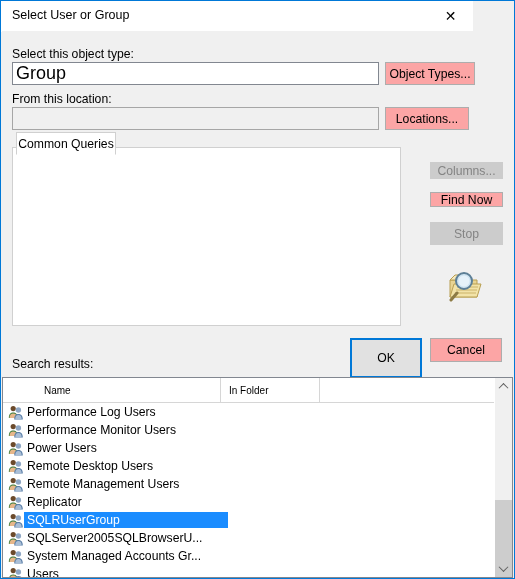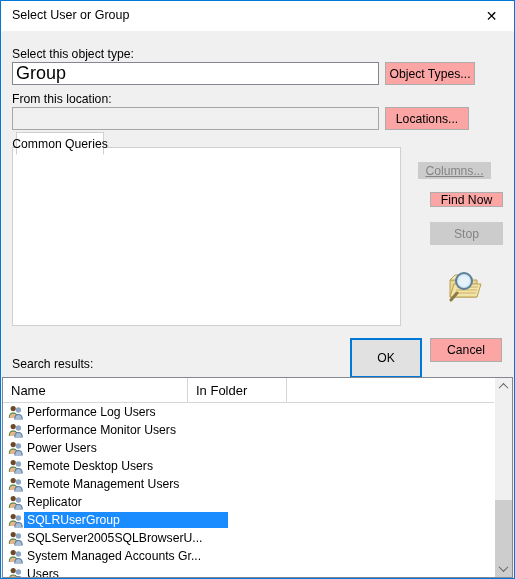--- a/index.html
+++ b/index.html
@@ -22,21 +22,21 @@
     box-sizing: border-box;
     border: 1px solid #0078d7;
     background: #f0f0f0;
     overflow: hidden;
   }
 
   
   .titlebar {
     position: absolute;
     left: 0; top: 0;
-    width: 513px;
+    width: 472px;
     height: 30px;
     background: #ffffff;
     border-bottom: 1px solid #ffffff;
   }
   .title-text {
     position: absolute;
     left: 11px;
     top: 7px;
     font-size: 12.5px;
     color: #000000;
@@ -220,27 +220,28 @@
     width: 100%;
     background: #ffffff;
     border-bottom: 1px solid #d6d6d6;
   }
   .lv-col {
     position: absolute;
     top: 0;
     height: 24px;
     box-sizing: border-box;
     border-right: 1px solid #d6d6d6;
-    font-size: 13px;
+    font-size: 10px;
     color: #000000;
     display: flex;
     align-items: center;
     padding-left: 8px;
     white-space: nowrap;
     cursor: default;
+    margin-left: 33px;
   }
   .lv-body {
     position: absolute;
     left: 0;
     top: 25px;
     width: 100%;
     bottom: 0;
     overflow: hidden;
   }
   .lv-row {
@@ -332,21 +333,21 @@
 
     <div class="static-label" style="left:10px; top:16px;">Select this object type:</div>
     <div class="textfield" style="left:10px; top:31px; width:367px; height:23px;">Group</div>
     <div class="btn" style="left:383px; top:31px; width:90px; height:23px;">Object Types...</div>
 
     <div class="static-label" style="left:10px; top:61px;">From this location:</div>
     <div class="textfield disabledfield" style="left:10px; top:76px; width:367px; height:23px;"></div>
     <div class="btn" style="left:383px; top:76px; width:84px; height:23px;">Locations...</div>
 
     <div class="tab-panel" style="left:10px; top:116px; width:389px; height:179px;"></div>
-    <div class="tab-header" style="left:14px; top:101px; width:88px; height:23px;">Common Queries</div>
+    <div class="tab-header" style="left:14px; top:101px; width:100px; height:23px;">Common Queries</div>
 
     <div class="dis-label" style="left:27px; top:142px;">Name:</div>
     <div class="combo" style="left:93px; top:138px; width:75px; height:21px;">
       <span class="combo-text">Starts with</span>
       <span class="combo-arrow">
           <i class="chev"></i>
         </span>
     </div>
     <div class="textfield disabledfield" style="left:180px; top:138px; width:197px; height:21px;"></div>
 
@@ -369,21 +370,21 @@
     </div>
 
     <div class="dis-label" style="left:27px; top:252px;">Days since last logon:</div>
     <div class="combo" style="left:141px; top:248px; width:57px; height:21px;">
       <span class="combo-text"></span>
       <span class="combo-arrow">
           <i class="chev"></i>
         </span>
     </div>
 
-    <div class="btn disabled" style="left:416px; top:131px; width:73px; height:17px;text-decoration:underline;">Columns...</div>
+    <div class="btn disabled" style="left:428px; top:131px; width:73px; height:17px;">Columns...</div>
     <div class="btn" style="left:428px; top:161px; width:73px; height:15px;">Find Now</div>
     <div class="btn disabled" style="left:428px; top:191px; width:73px; height:23px;">Stop</div>
 
     <div class="search-icon-art" style="left:445px; top:237px;">
       <svg width="38" height="34" viewBox="0 0 38 34">
         <path d="M3 12 L3 29 L30 29 L30 12 Z" fill="#e8d493" stroke="#b99f52" stroke-width="1"></path>
         <path d="M3 12 L8 7 L22 7 L25 12 Z" fill="#f5e9bf" stroke="#b99f52" stroke-width="1"></path>
         <path d="M7 16 L34 16 L30 29 L3 29 Z" fill="#f2e3a8" stroke="#b99f52" stroke-width="1"></path>
         <line x1="10" y1="19" x2="31" y2="19" stroke="#cbb36a" stroke-width="1"></line>
         <line x1="9" y1="22" x2="30" y2="22" stroke="#cbb36a" stroke-width="1"></line>

